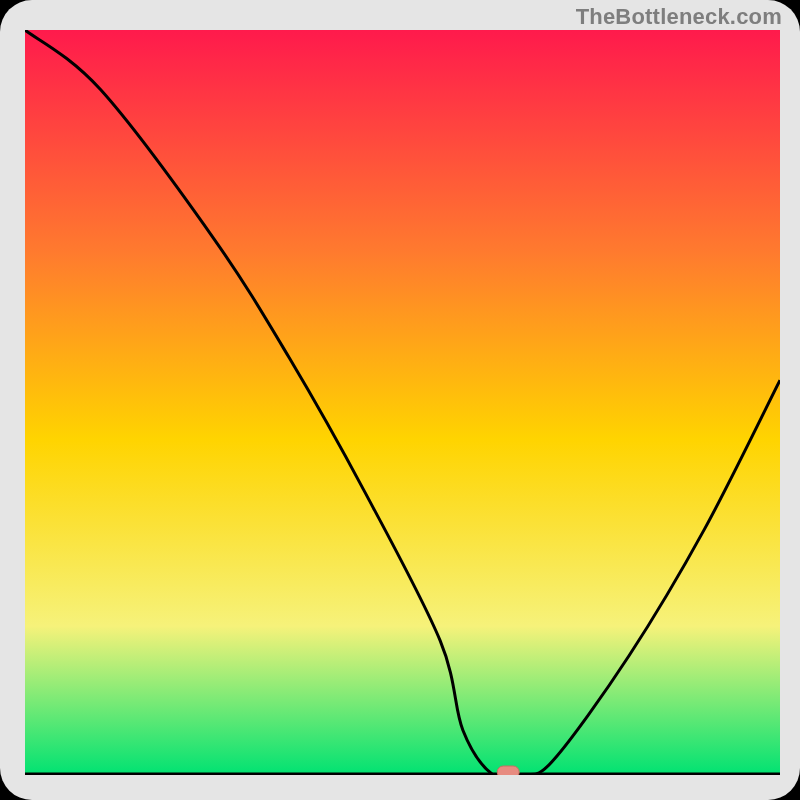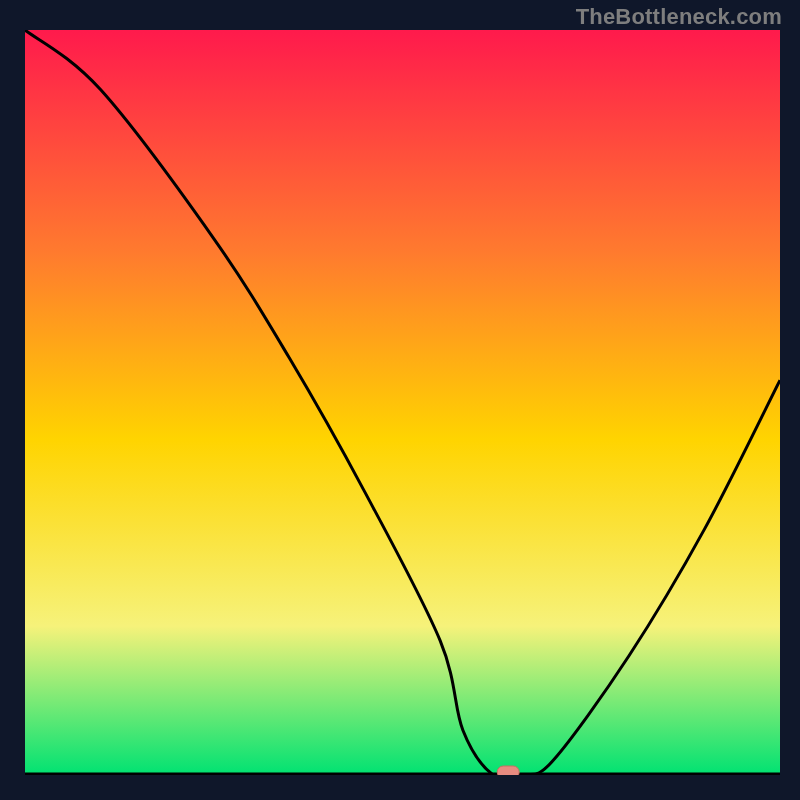--- a/index.html
+++ b/index.html
@@ -8,21 +8,22 @@
     background: #000;
     width: 800px;
     height: 800px;
     overflow: hidden;
     font-family: Arial, Helvetica, sans-serif;
   }
   .frame {
     position: relative;
     width: 800px;
     height: 800px;
-    background: #0f172a;
+    background: #e5e5e5;
+    border-radius: 32px;
   }
   .watermark {
     position: absolute;
     top: 4px;
     right: 18px;
     font-size: 22px;
     font-weight: bold;
     color: #7e7e7e;
     letter-spacing: 0.2px;
   }

